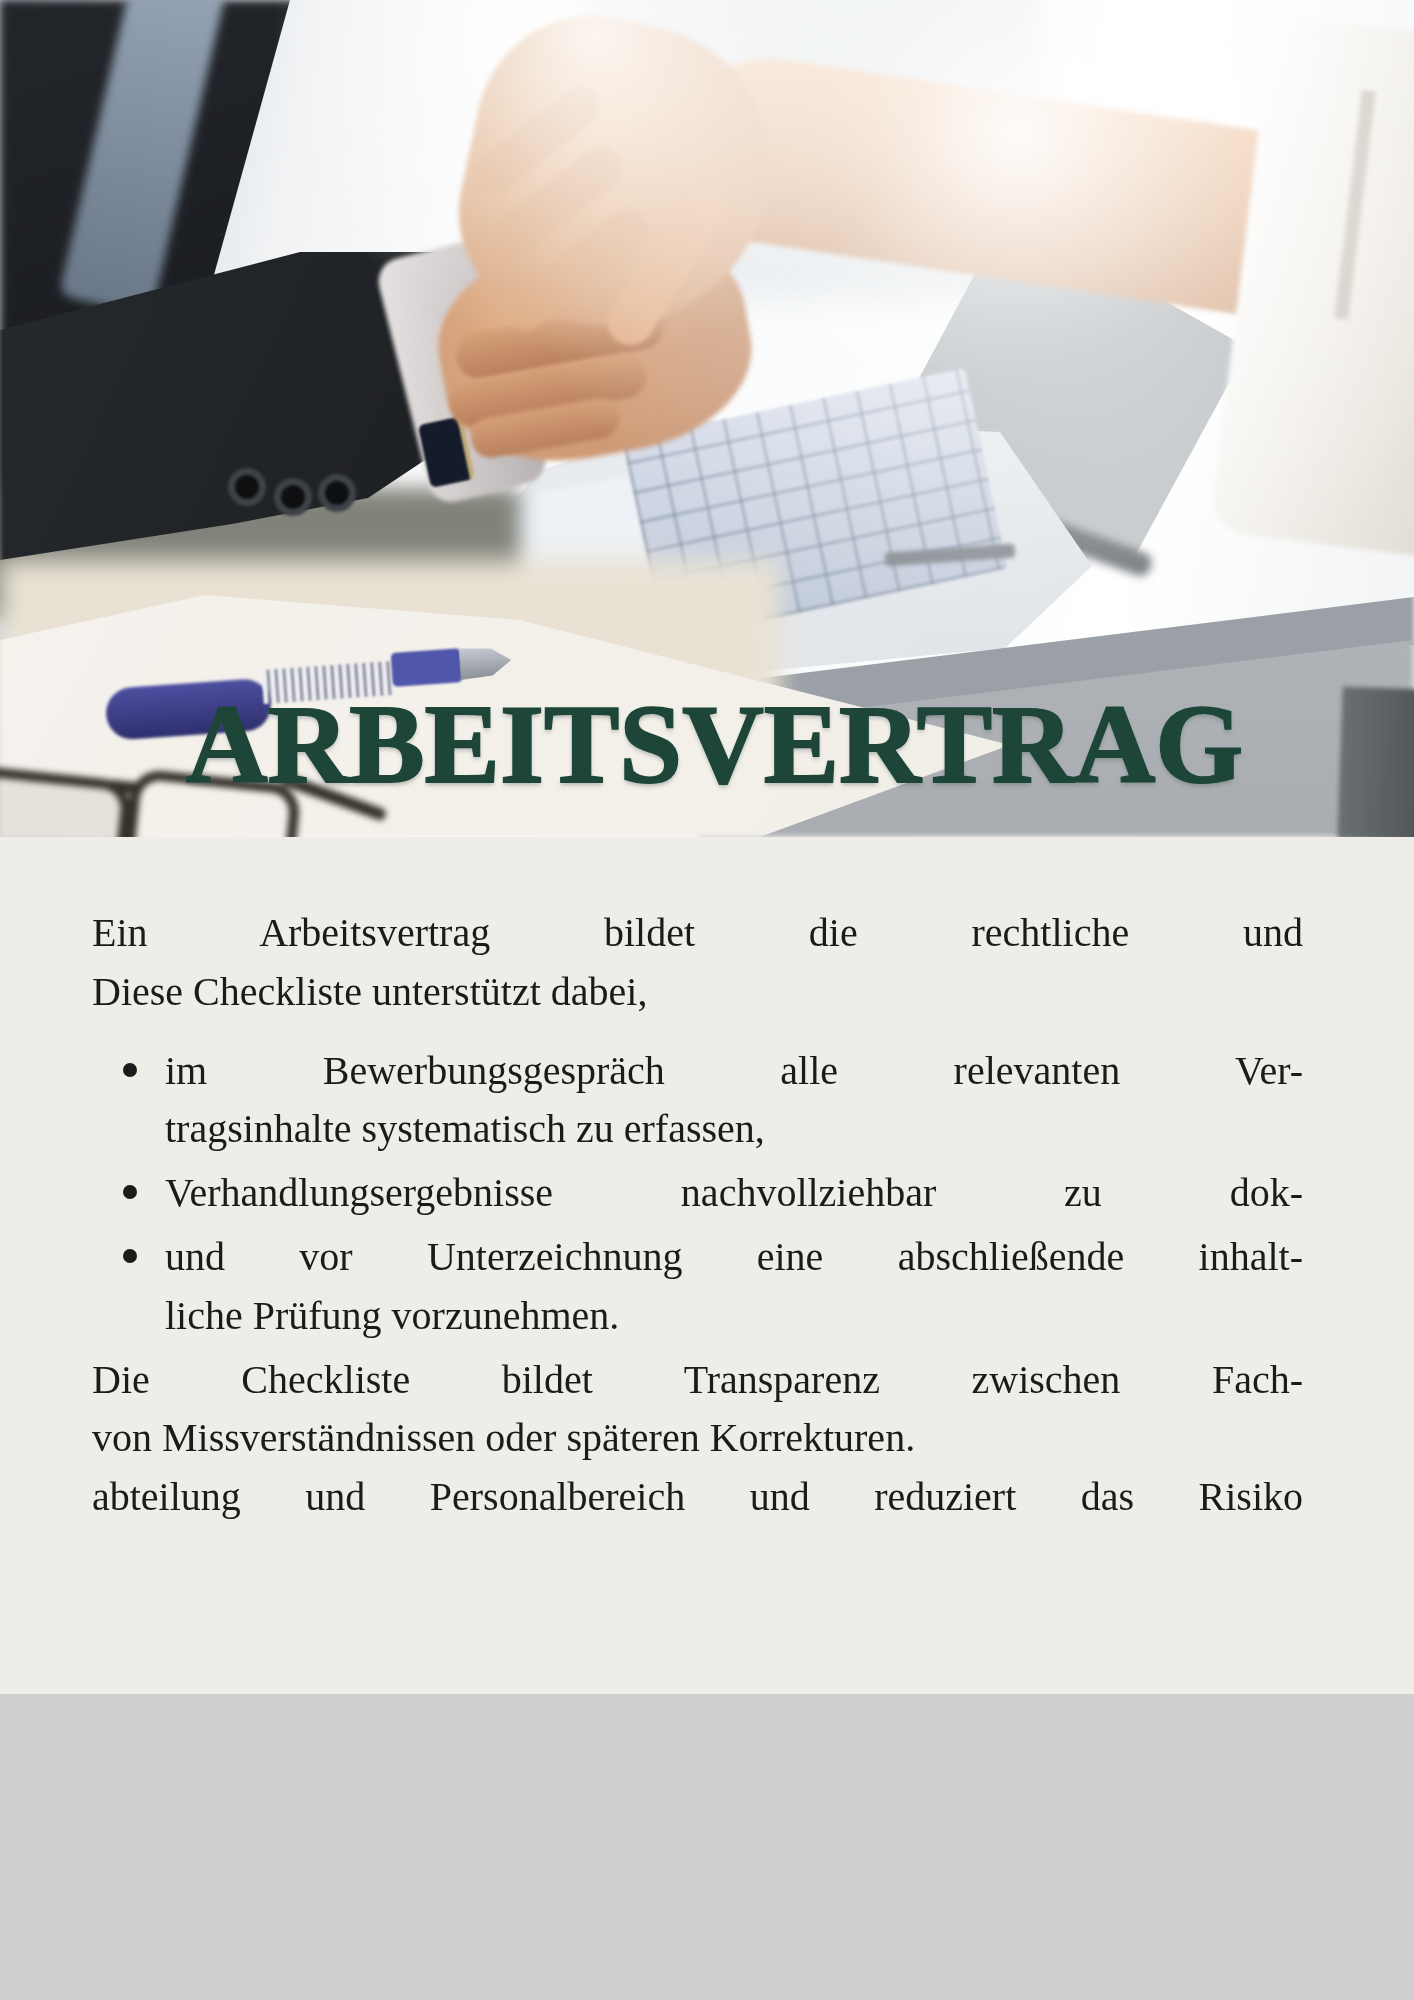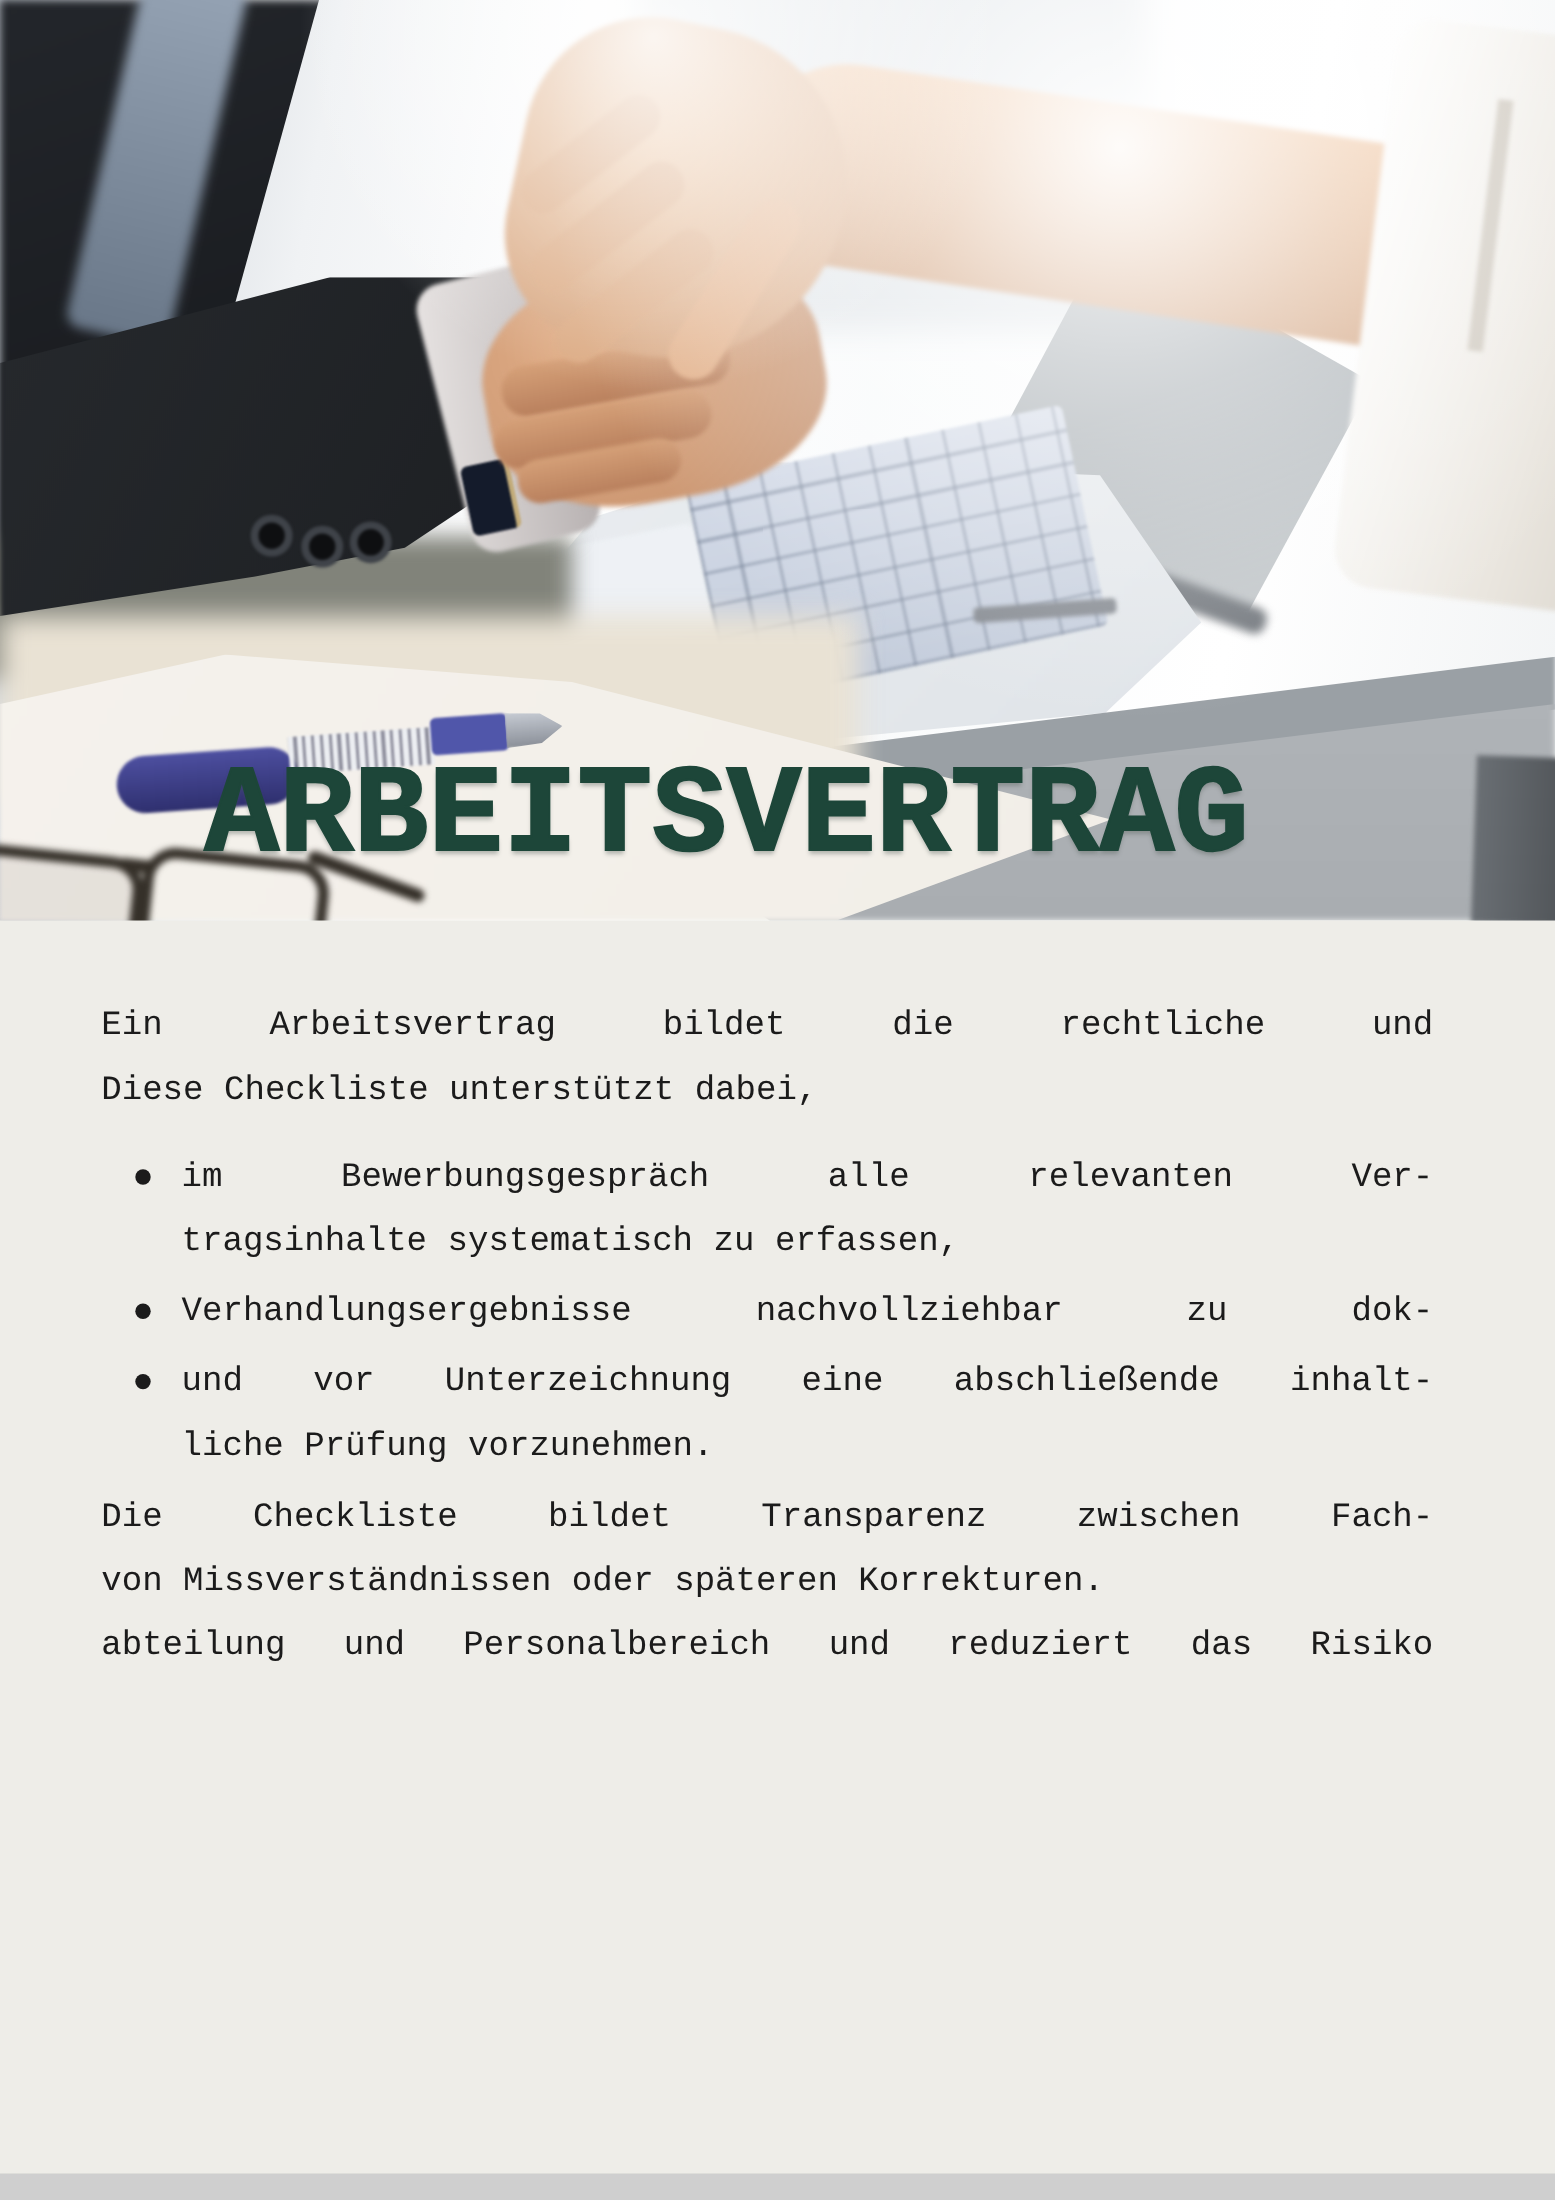--- a/index.html
+++ b/index.html
@@ -1,19 +1,19 @@
 <!DOCTYPE html>
 <html><head>
 <meta charset="utf-8">
 <style>
   html,body{margin:0;padding:0;background:#cfcfcf;}
   .page{
-    position:relative;width:1414px;height:1976px;margin:0 auto;
+    position:relative;width:1414px;height:1694px;margin:0 auto;
     background:#eeede8;overflow:hidden;
-    font-family:Liberation Mono, monospace;color:#1b1b1b;
+    font-family:Liberation Serif, serif;color:#1b1b1b;
   }
   
   .photo{
     position:absolute;left:0;top:0;width:1414px;height:837px;overflow:hidden;
     background:linear-gradient(100deg,#b6bcc4 0%,#d6dbe0 9%,#f0f2f4 20%,#ffffff 38%,#f8fafb 55%,#ffffff 78%,#f1f3f4 100%);
   }
   .photo div{position:absolute;}
   .wall-band{left:580px;top:-30px;width:460px;height:330px;background:#dfe4e8;filter:blur(14px);}
   .suit-torso{left:0;top:0;width:480px;height:600px;
     clip-path:polygon(0 0,290px 0,160px 470px,0 560px);
@@ -105,21 +105,21 @@
     position:absolute;left:186px;top:687px;z-index:5;
     font-size:113px;font-weight:700;line-height:1;letter-spacing:0px;
     color:#1d4639;-webkit-text-stroke:2px #1d4639;white-space:nowrap;
     text-shadow:0 3px 4px rgba(80,90,85,.4);
   }
   
   .content{
     position:absolute;left:0;top:837px;width:1414px;height:1163px;
     box-sizing:border-box;padding:67px 111px 0 92px;background:#eeede8;
   }
-  .ln{font-size:31px;line-height:58.8px;white-space:nowrap;}
+  .ln{font-size:40px;line-height:58.8px;white-space:nowrap;}
   .j{text-align:justify;text-align-last:justify;white-space:normal;}
   .bullets{margin-top:20px;}
   .bullet{position:relative;padding-left:73px;margin-bottom:5px;}
   .bullet .dot{position:absolute;left:31px;top:21px;width:14px;height:14px;border-radius:50%;background:#1b1b1b;}
 </style>
 </head>
 <body>
 
 <div class="page">
 

